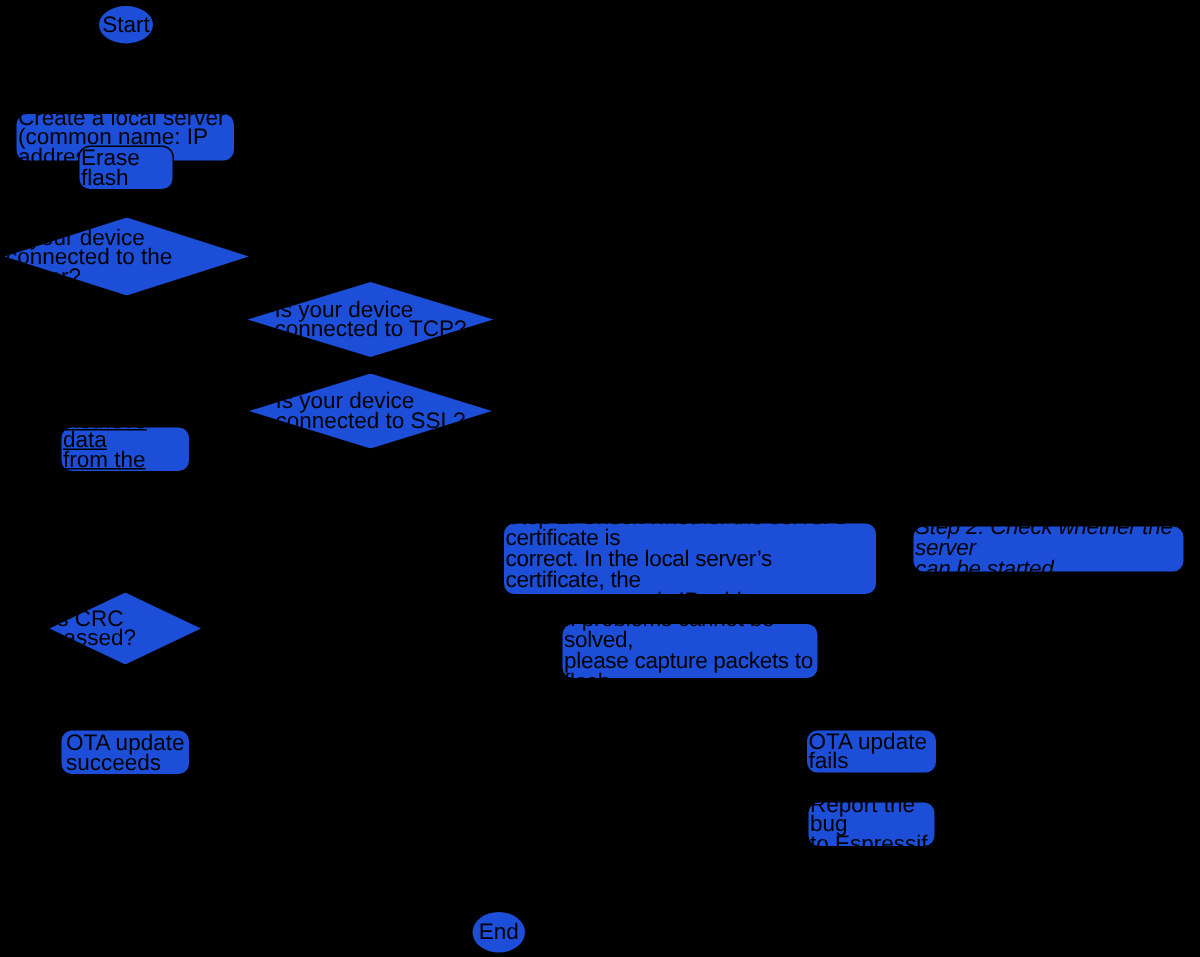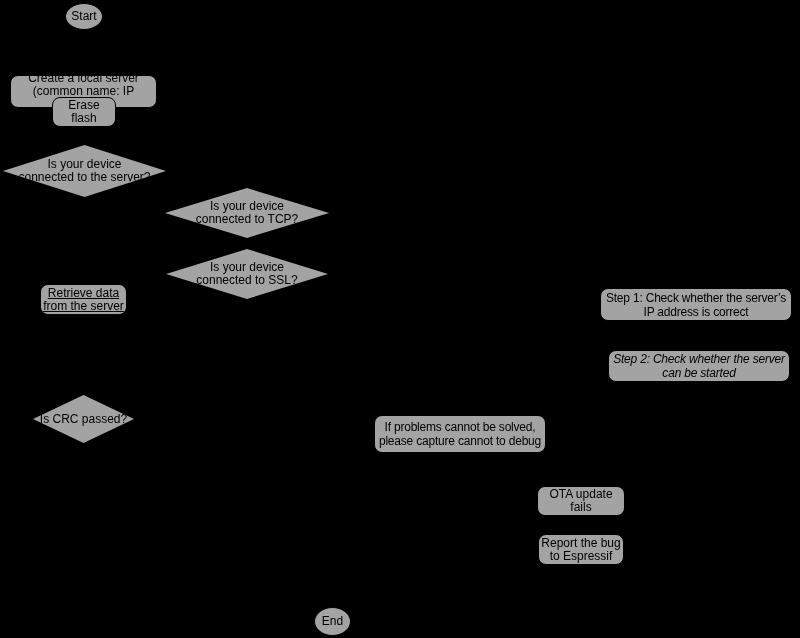--- a/index.html
+++ b/index.html
@@ -11,28 +11,27 @@
     position: relative;
     width: 800px;
     height: 638px;
     background: #000000;
     font-family: "Liberation Sans", sans-serif;
     color: #000000;
     overflow: hidden;
   }
   .node {
     position: absolute;
-    background: #a3a3a3;
+    background: #1d4ed8;
     display: flex;
     align-items: center;
     justify-content: center;
-    text-align: center;
     white-space: pre-line;
     box-sizing: border-box;
-    font-size: 12px;
+    font-size: 15px;
     line-height: 13px;
     padding: 0 1px;
   }
   .box {
     border: 1.5px solid #000000;
     border-radius: 8px;
   }
   .oval {
     border: 1.5px solid #000000;
     border-radius: 50%;
@@ -85,28 +84,31 @@
 
   <div id="n-d-ssl" class="node diamond">Is your device
 connected to SSL?</div>
 
   <div id="n-retrieve" class="node box">Retrieve data
 from the server</div>
 
 
   <div id="n-d-crc" class="node diamond">Is CRC passed?</div>
 
+  <div id="n-ota-ok" class="node box">OTA update
+succeeds</div>
 
 
+  <div id="n-ssl-step2" class="node box para">Step 2: Check whether the server’s certificate is
+correct. In the local server’s certificate, the
+common name is IP address</div>
 
   <div id="n-ssl-cap" class="node box para">If problems cannot be solved,
-please capture cannot to debug</div>
+please capture packets to flash</div>
 
-  <div id="n-tcp-step1" class="node box para">Step 1: Check whether the server’s
-IP address is correct</div>
 
   <div id="n-tcp-step2" class="node box para">Step 2: Check whether the server
 can be started</div>
 
 
   <div id="n-report" class="node box">Report the bug
 to Espressif</div>
 
   <div id="n-ota-fail" class="node box">OTA update fails</div>
 

